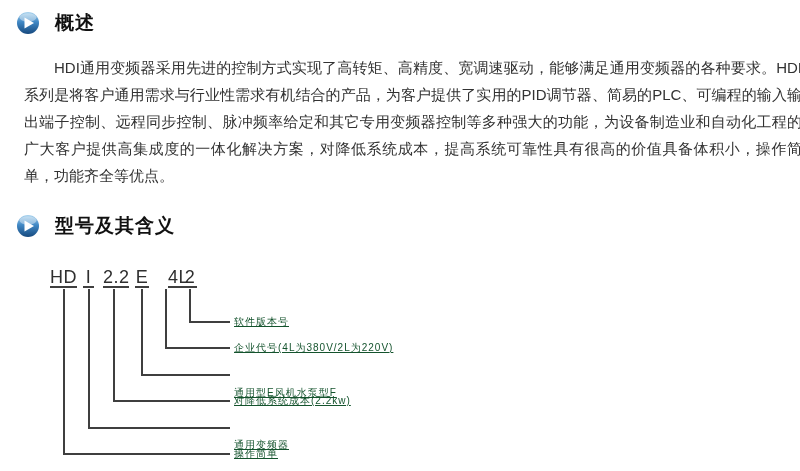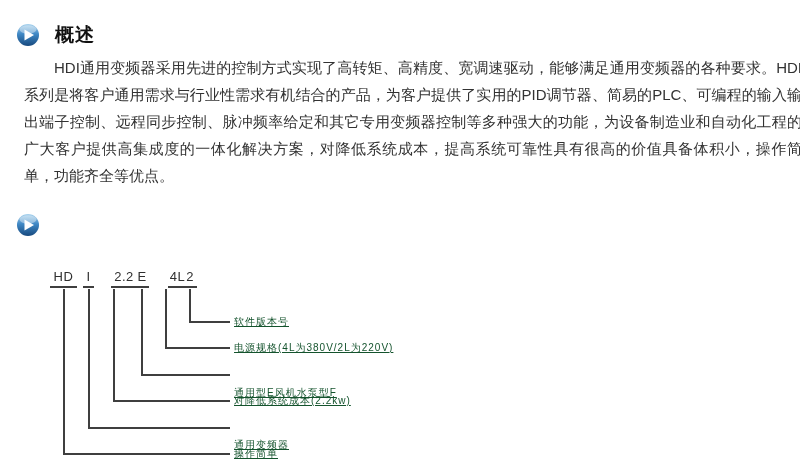--- a/index.html
+++ b/index.html
@@ -17,37 +17,37 @@
     letter-spacing:1px;
   }
   .para{
     position:absolute;left:12px;top:42px;width:778px;margin:12px;
     font-size:15px;line-height:27px;color:#323232;
     text-indent:2em;text-align:justify;text-justify:inter-ideograph;
   }
   .seg{
     position:absolute;top:268px;height:20px;box-sizing:border-box;
     border-bottom:2px solid #3f3f3f;text-align:center;
-    font-size:13px;color:#2f2f2f;letter-spacing:0.5px;line-height:18px;
+    font-size:18px;color:#2f2f2f;letter-spacing:0.5px;line-height:18px;
   }
   .vline{
     position:absolute;top:289px;width:2px;background:#3f3f3f;
   }
   .hline{
     position:absolute;height:2px;background:#3f3f3f;
   }
   .lbl{
     position:absolute;left:234px;height:18px;line-height:18px;
     font-size:10px;color:#14532d;white-space:nowrap;letter-spacing:1px;text-decoration:underline;
   }
 </style>
 </head>
 <body>
 
-<div class="heading-row" style="top:22px">
+<div class="heading-row" style="top:10px">
   <span class="bullet">
     <svg width="24" height="24" viewBox="0 0 24 24">
       <defs>
         <linearGradient id="gA" x1="0" y1="0" x2="0" y2="1">
           <stop offset="0" stop-color="#a9d3ee"></stop>
           <stop offset="0.45" stop-color="#4189c6"></stop>
           <stop offset="1" stop-color="#16497e"></stop>
         </linearGradient>
       </defs>
       <circle cx="12" cy="12" r="11" fill="url(#gA)"></circle>
@@ -68,45 +68,46 @@
           <stop offset="0" stop-color="#a9d3ee"></stop>
           <stop offset="0.45" stop-color="#4189c6"></stop>
           <stop offset="1" stop-color="#16497e"></stop>
         </linearGradient>
       </defs>
       <circle cx="12" cy="12" r="11" fill="url(#gB)"></circle>
       <ellipse cx="12" cy="6.5" rx="8.5" ry="4.2" fill="#ffffff" opacity="0.4"></ellipse>
       <polygon points="8.5,6.5 18,12 8.5,17.5" fill="#ffffff"></polygon>
     </svg>
   </span>
+  <h2>型号及其含义</h2>
 </div>
 
 <div>
 
   <div class="seg" style="left:50px;width:27px">HD</div>
   <div class="seg" style="left:83px;width:11px">I</div>
-  <div class="seg" style="left:111px;width:26px">2.2</div>
+  <div class="seg" style="left:103px;width:26px">2.2</div>
   <div class="seg" style="left:135px;width:14px">E</div>
   <div class="seg" style="left:168px;width:19px">4L</div>
   <div class="seg" style="left:183px;width:14px">2</div>
 
   <div class="vline" style="left:63px;height:166px"></div>
   <div class="vline" style="left:88px;height:140px"></div>
   <div class="vline" style="left:113px;height:113px"></div>
   <div class="vline" style="left:141px;height:87px"></div>
   <div class="vline" style="left:165px;height:60px"></div>
   <div class="vline" style="left:189px;height:34px"></div>
 
   <div class="hline" style="left:189px;top:321px;width:41px"></div>
   <div class="hline" style="left:165px;top:347px;width:65px"></div>
   <div class="hline" style="left:141px;top:374px;width:89px"></div>
   <div class="hline" style="left:113px;top:400px;width:117px"></div>
   <div class="hline" style="left:88px;top:427px;width:142px"></div>
   <div class="hline" style="left:63px;top:453px;width:167px"></div>
 
   <div class="lbl" style="top:313px">软件版本号</div>
-  <div class="lbl" style="top:339px">电源规格(4L为380V/2L为220V)</div>
+  <div class="lbl" style="top:339px">企业代号(4L为380V/2L为220V)</div>
   <div class="lbl" style="top:384px">通用型E风机水泵型F</div>
   <div class="lbl" style="top:392px">对降低系统成本(2.2kw)</div>
   <div class="lbl" style="top:436px">通用变频器</div>
   <div class="lbl" style="top:445px">操作简单</div>
 
 </div>
 
 </body></html>

